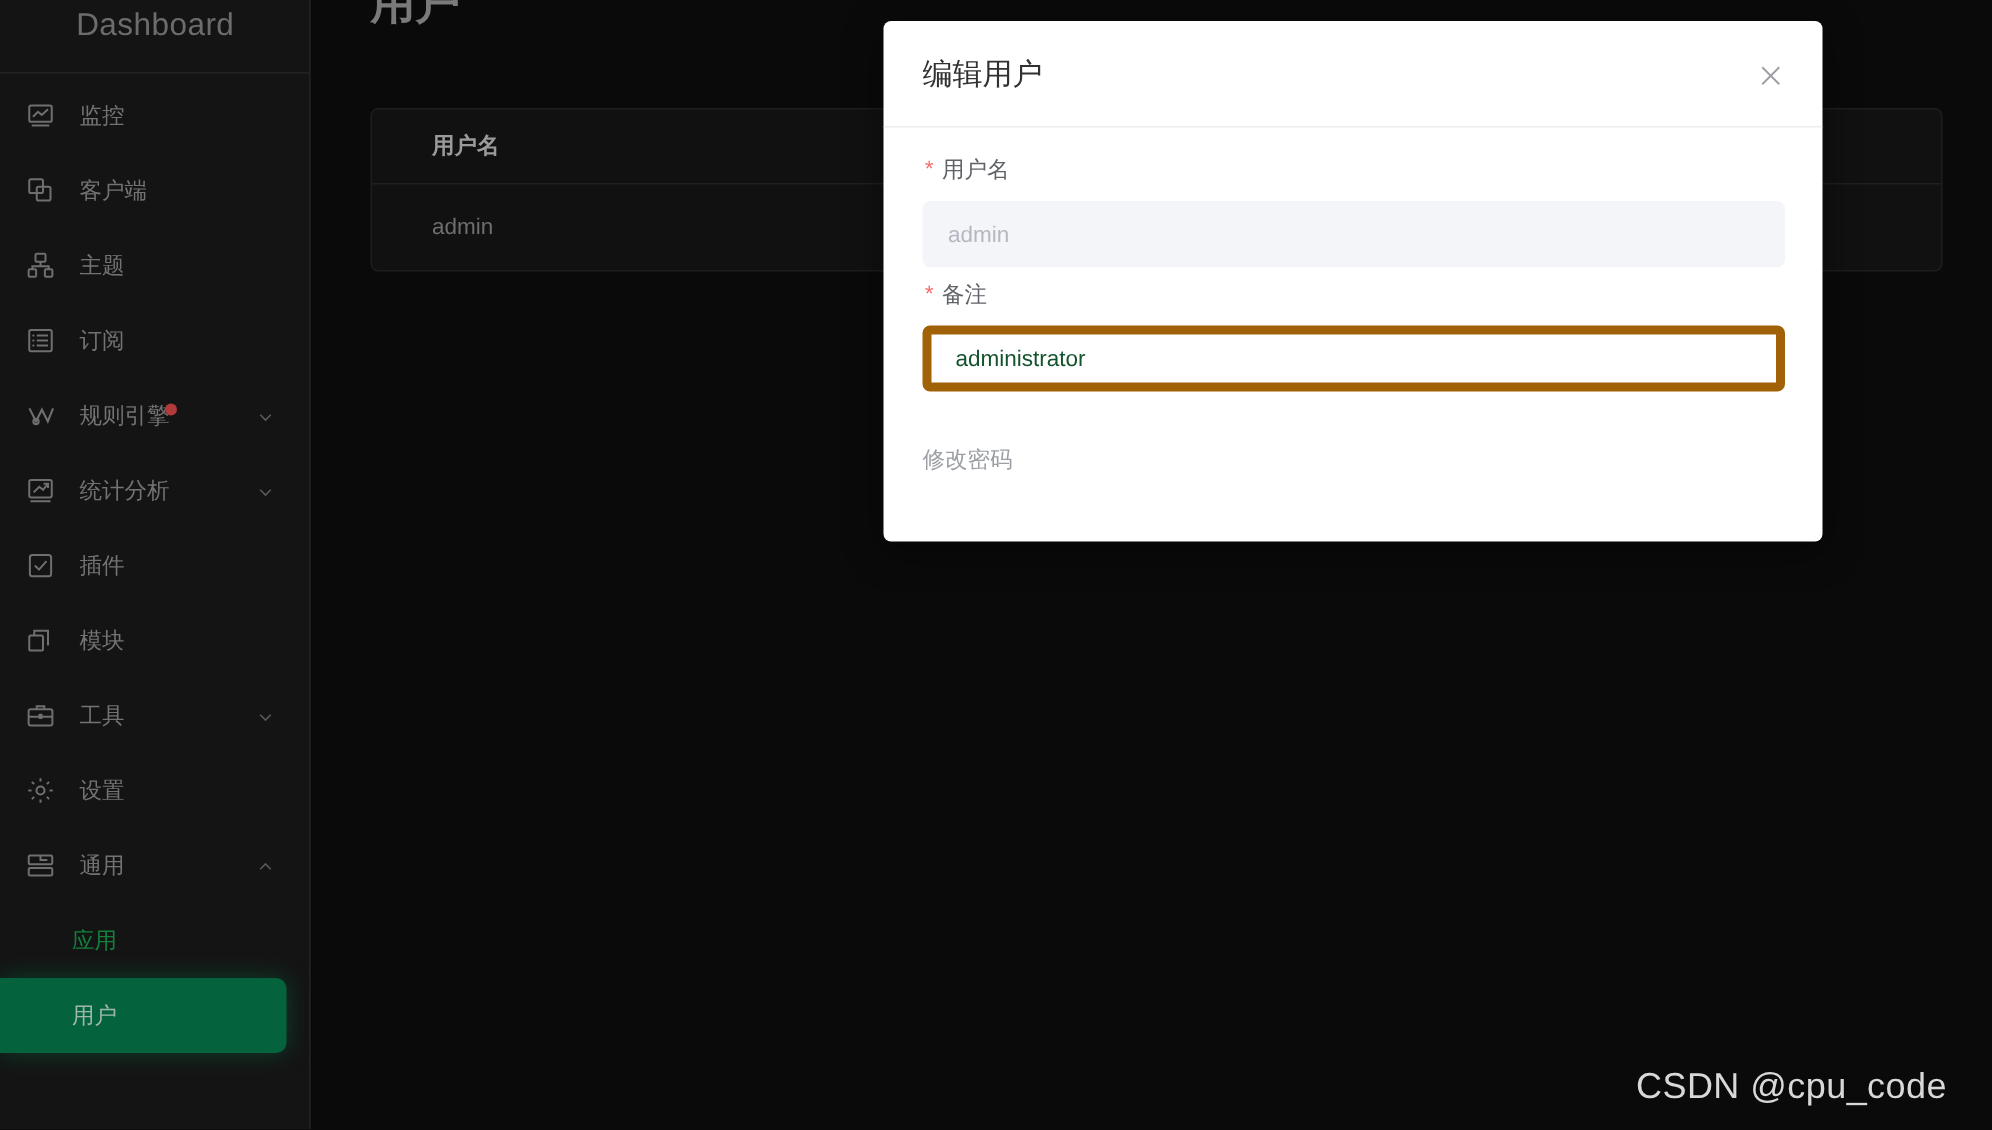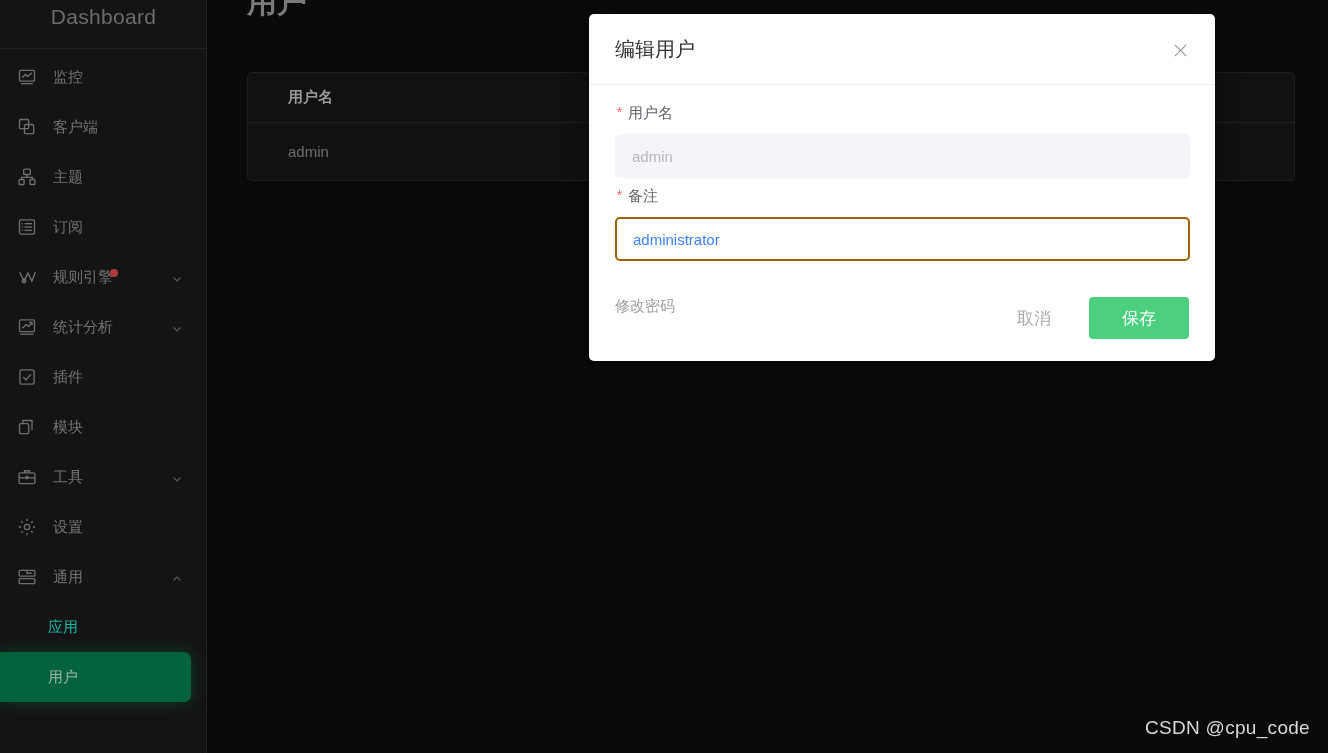--- a/index.html
+++ b/index.html
@@ -55,21 +55,21 @@
   .chev {
     position: absolute; right: 24px; top: 50%;
     transform: translateY(-50%);
     width: 12px; height: 12px;
     color: #5a5a5a;
   }
   .sub-item {
     height: 50px;
     display: flex; align-items: center;
     padding-left: 48px;
-    color: #14b8a6;
+    color: #15803d;
     font-size: 15px;
     cursor: pointer;
   }
   .sub-item.active {
     width: 191px;
     background: #04633d;
     color: #9fb7ab;
     border-top-right-radius: 7px;
     border-bottom-right-radius: 7px;
     box-shadow: 0 0 16px rgba(6,120,72,.45);
@@ -138,22 +138,22 @@
     padding: 0 16px;
     font-size: 15px;
   }
   .input.disabled {
     background: #f4f5f8;
     border: 1px solid #f4f5f8;
     color: #b4b8c0;
   }
   .input.normal {
     background: #ffffff;
-    border: 2px solid #a16207;
-    color: #3b82f6;
+    border: 6px solid #a16207;
+    color: #14532d;
   }
   .link-pass {
     margin-top: 36px;
     font-size: 15px; color: #9b9ea4;
     cursor: pointer;
   }
   .modal-footer {
     position: absolute; left: 0; bottom: 0;
     width: 626px; height: 86px;
     display: flex; align-items: center; justify-content: flex-end;
@@ -171,22 +171,22 @@
     background: #4cd080;
     color: #ffffff;
     font-size: 17px;
     border: none; border-radius: 4px;
     cursor: pointer;
     font-family: inherit;
   }
 
   
   .watermark {
-    position: absolute; right: 18px; bottom: 14px;
-    font-size: 19px; color: #d8d8d8;
+    position: absolute; right: 30px; bottom: 14px;
+    font-size: 24px; color: #d8d8d8;
     letter-spacing: .3px;
   }
 </style>
 </head>
 <body>
 
 <div id="app">
 
   <aside class="sidebar">
     <div class="brand">Dashboard</div>
@@ -382,21 +382,17 @@
       <div class="field" style="">
         <div class="field-label">
           <span class="req">*</span><span>备注</span>
         </div>
         <div class="input normal">administrator</div>
       </div>
 
       <div class="link-pass">修改密码</div>
     </div>
 
-    <div class="modal-footer">
-      <button class="btn-cancel">取消</button>
-      <button class="btn-save">保存</button>
-    </div>
   </div>
 
   <div class="watermark">CSDN @cpu_code</div>
 
 </div>
 
 </body></html>

